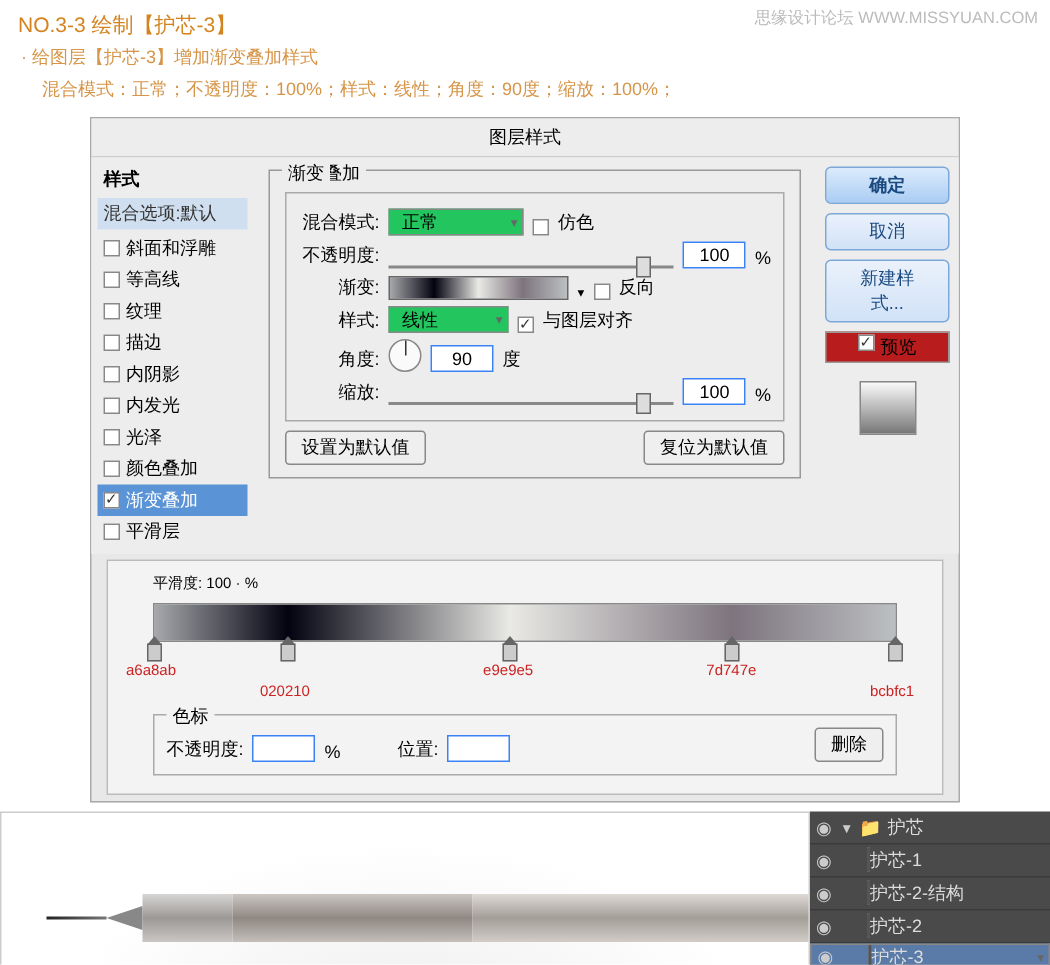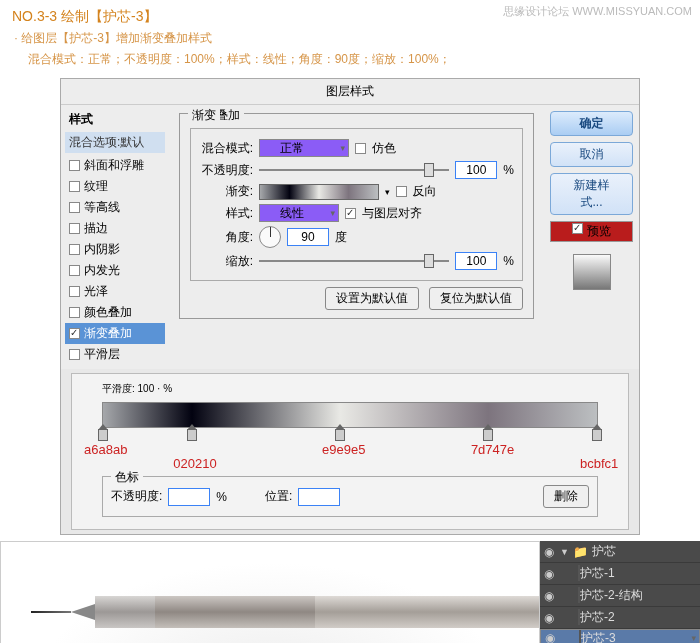--- a/index.html
+++ b/index.html
@@ -15,44 +15,44 @@
 .left-col .section-t{font-weight:bold;padding:2px 4px;margin-bottom:2px}
 .left-col .blend-def{background:#d0dff0;color:#333;padding:2px 4px;margin-bottom:2px}
 .left-col .item{padding:2px 4px;display:flex;align-items:center;gap:4px}
 .left-col .item.active{background:#5a93d6;color:#fff}
 .cb{width:11px;height:11px;border:1px solid #888;background:#fff;display:inline-block;position:relative}
 .cb.ck::after{content:"✓";position:absolute;top:-2px;left:0;font-size:10px;color:#333}
 .mid-col{flex:1;padding:8px 10px;background:#ededed}
 .fieldset{border:1px solid #999;padding:8px 10px;margin-bottom:6px;position:relative}
 .fieldset .legend{position:absolute;top:-7px;left:8px;background:#ededed;padding:0 4px}
 .sub-fieldset{border:1px solid #aaa;padding:6px 8px;margin-top:6px}
-.row{display:flex;align-items:center;gap:6px;margin:4px 0}
+.row{display:flex;align-items:flex-end;gap:6px;margin:4px 0}
 .lbl{width:54px;text-align:right}
-.sel{border:1px solid #888;background:#8b5cf6;height:18px;padding:0 20px;display:flex;align-items:center;position:relative;min-width:80px}
+.sel{border:1px solid #888;background:#22c55e;height:18px;padding:0 8px;display:flex;align-items:center;position:relative;min-width:80px}
 .sel::after{content:"▾";position:absolute;right:3px;font-size:9px;color:#666}
 .numbox{border:1px solid #3b82f6;background:#fff;height:18px;width:42px;text-align:center;line-height:16px}
 .slider{height:2px;background:#888;flex:1;position:relative}
 .slider::after{content:"";position:absolute;width:8px;height:12px;background:#ddd;border:1px solid #666;top:-6px;right:8%}
 .grad-bar{height:16px;width:120px;background:linear-gradient(90deg,#a6a8ab,#020210,#e9e9e5,#7d747e,#bcbfc1);border:1px solid #666}
 .angle-dial{width:22px;height:22px;border:1px solid #888;border-radius:50%;background:#fafafa;position:relative}
 .angle-dial::after{content:"";position:absolute;width:1px;height:10px;background:#333;left:50%;top:0}
-.btn-row{display:flex;gap:10px;justify-content:flex-end;margin-top:6px}
+.btn-row{display:flex;gap:10px;justify-content:space-between;margin-top:6px}
 .fbtn{border:1px solid #888;background:#efefef;padding:2px 10px;border-radius:3px}
 .right-col{width:95px;padding:6px;background:#ededed;display:flex;flex-direction:column;gap:6px}
 .wbtn{border:1px solid #7ba8d8;background:linear-gradient(#eaf1fb,#d1e2f7);border-radius:4px;text-align:center;padding:3px 16px;color:#1a4a80}
 .wbtn.primary{background:linear-gradient(#dcebfc,#aacdf3);font-weight:bold}
 .pv-box{border:1px solid #999;background:#b91c1c;padding:1px;display:flex;gap:4px;justify-content:center}
 .grad-preview{width:38px;height:36px;background:linear-gradient(180deg,#fafafa,#777);border:1px solid #888;margin:6px auto}
 .gradient-strip{margin:4px 10px;border:1px solid #bbb;padding:6px 10px 8px;background:#f3f3f3}
 .gs-top{font-size:10px;padding:2px 20px}
 .gs-bar{height:26px;background:linear-gradient(90deg,#a6a8ab 0%,#020210 18%,#e9e9e5 48%,#7d747e 78%,#bcbfc1 100%);border:1px solid #888;margin:4px 20px;position:relative}
 .stop{position:absolute;bottom:-14px;width:10px;height:12px;background:#ccc;border:1px solid #666}
 .stop::before{content:"";position:absolute;width:0;height:0;border-left:5px solid transparent;border-right:5px solid transparent;border-bottom:6px solid #666;top:-6px;left:-1px}
 .stop-labels{position:relative;height:30px;margin:14px 20px 0}
-.sl{position:absolute;color:#c22;font-size:13px}
+.sl{position:absolute;color:#c22;font-size:10px}
 .color-section{border:1px solid #aaa;margin:4px 20px;padding:4px 8px;position:relative}
 .color-section .legend{position:absolute;top:-8px;left:8px;background:#f3f3f3;padding:0 4px}
 .bottom{display:flex;margin-top:6px}
 .pencil-area{flex:1;height:140px;background:radial-gradient(ellipse at 50% 100%,#eee 0%,#fff 60%);position:relative;border:1px solid #ccc}
 .pencil{position:absolute;left:30px;top:52px;right:0;height:36px;display:flex;align-items:center}
 .tip{width:40px;height:2px;background:linear-gradient(90deg,#222,#777)}
 .cone{width:0;height:0;border-top:8px solid transparent;border-bottom:8px solid transparent;border-right:24px solid #888}
 .seg{height:32px;background:linear-gradient(180deg,#d8d6d4,#9c9896,#c9c6c4)}
 .layers{width:160px;background:#4a4a4a;color:#ddd;font-size:11px;height:140px;overflow:hidden}
 .lrow{display:flex;align-items:center;gap:4px;padding:2px 4px;border-bottom:1px solid #3a3a3a}
@@ -75,25 +75,25 @@
     <div class="left-col">
       <div class="section-t">样式</div>
       <div class="blend-def">混合选项:默认</div>
       <div id="style-items">
           <div class="item">
             <span class="cb"></span>
             <span>斜面和浮雕</span>
           </div>
           <div class="item">
             <span class="cb"></span>
+            <span>等高线</span>
+          </div>
+          <div class="item">
+            <span class="cb"></span>
             <span>纹理</span>
-          </div>
-          <div class="item">
-            <span class="cb"></span>
-            <span>等高线</span>
           </div>
           <div class="item">
             <span class="cb"></span>
             <span>描边</span>
           </div>
           <div class="item">
             <span class="cb"></span>
             <span>内阴影</span>
           </div>
           <div class="item">

